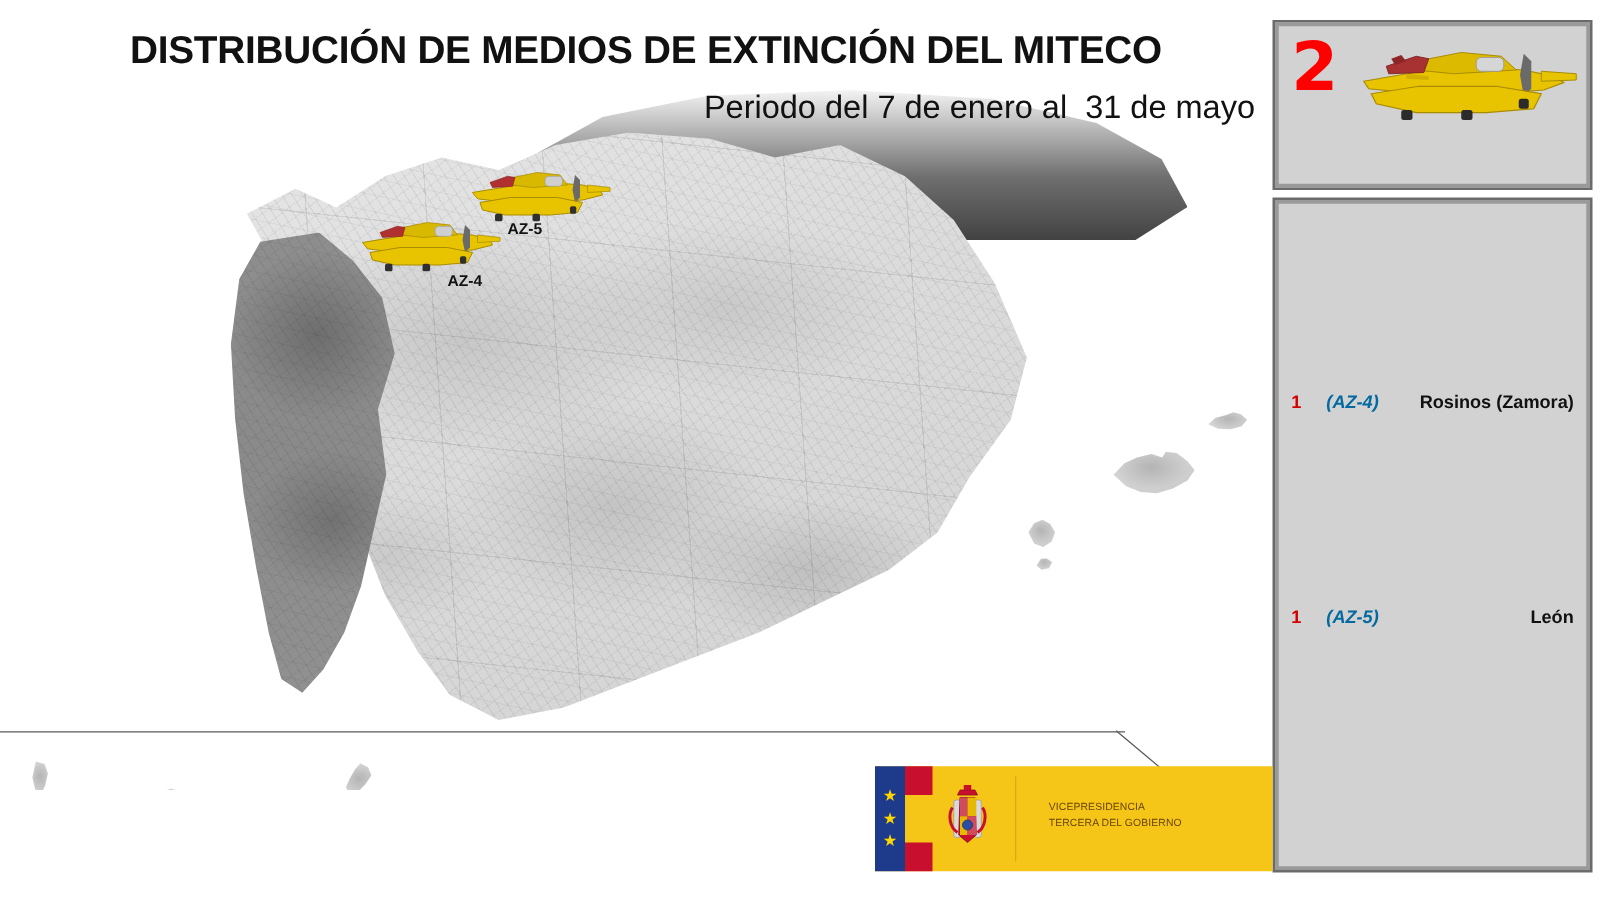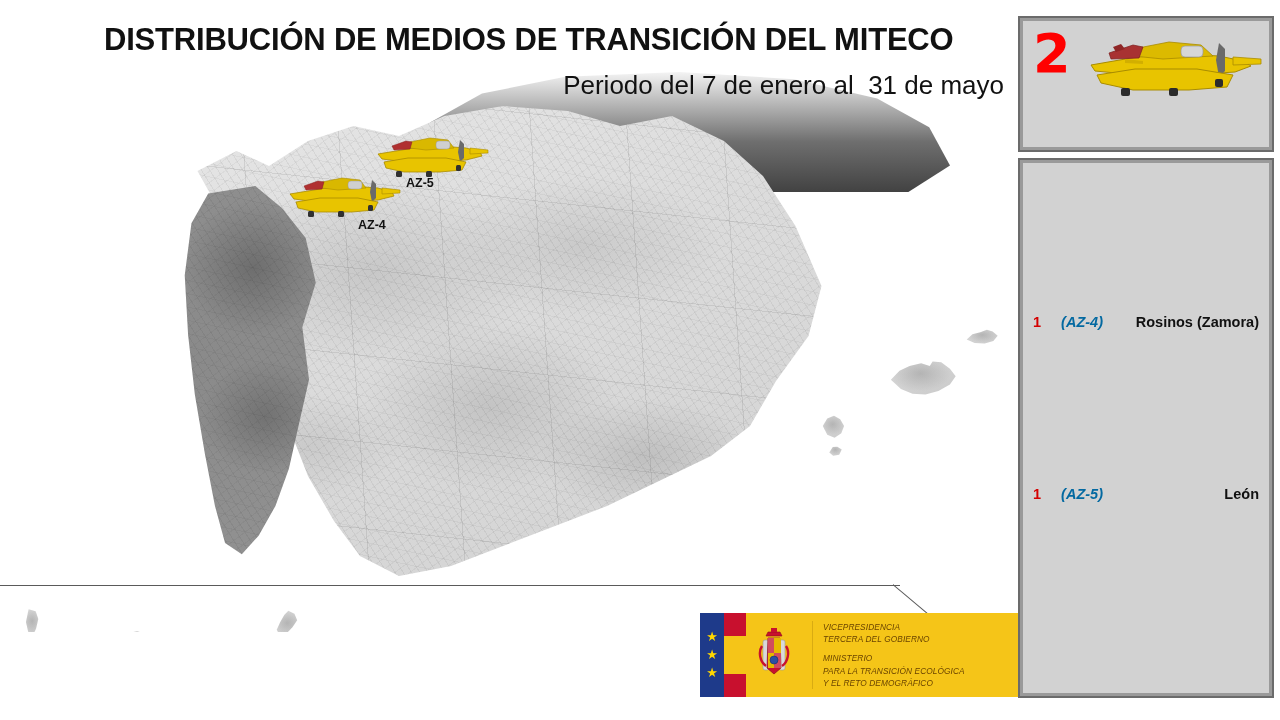--- a/index.html
+++ b/index.html
@@ -115,21 +115,21 @@
   #flag-block{width:46px;display:flex;flex-shrink:0;}
   #flag-blue{width:24px;background:#1e3a8a;position:relative;}
   .eu-star{position:absolute;left:6px;width:12px;height:12px;color:#ffd700;font-size:13px;line-height:12px;text-align:center;}
   #flag-es{width:22px;display:flex;flex-direction:column;}
   .es-red{background:#c8102e;flex:1;}
   .es-yellow{background:#f5c518;flex:1.6;}
   #coat{width:56px;display:flex;align-items:center;justify-content:center;flex-shrink:0;}
   #gob-text{font-size:10.5px;font-weight:bold;color:#7a4a00;line-height:1.25;display:flex;align-items:center;white-space:pre-line;letter-spacing:.2px;}
   #logo-divider{width:1px;background:#d9ab12;margin:8px 10px 8px 10px;flex-shrink:0;}
   #min-text{font-size:8.3px;color:#6b4500;line-height:1.45;display:flex;flex-direction:column;justify-content:center;white-space:pre-line;letter-spacing:.1px;}
-  #min-text .blk{margin:0;font-style:italic;}
+  #min-text .blk{margin:16px;}
   #min-text .gap{height:7px;}
 </style>
 </head>
 <body>
 
 <div id="map-area">
 
   <div class="landmass fr" style="left:430px;top:72px;width:520px;height:120px;
               clip-path:polygon(2% 100%,0% 42%,10% 18%,26% 4%,48% 0%,70% 6%,86% 22%,96% 46%,100% 78%,92% 100%);"></div>
 
@@ -207,21 +207,21 @@
         <rect x="26" y="39" width="6" height="6" rx="1.5" fill="#303030"></rect>
         <rect x="56" y="39" width="6" height="6" rx="1.5" fill="#303030"></rect>
         <rect x="86" y="33" width="5" height="6" rx="1.5" fill="#303030"></rect>
         <path d="M100 16 L118 18 L118 21 L100 22 Z" fill="#e8c400" stroke="#a98c00" stroke-width=".6"></path>
       </g>
     </svg>
     <span class="mk-label" style="left:76px;top:46px;">AZ-4</span>
   </div>
 </div>
 
-<div id="page-title">DISTRIBUCIÓN DE MEDIOS DE TRANSICIÓN DEL MITECO</div>
+<div id="page-title">DISTRIBUCIÓN DE MEDIOS DE EXTINCIÓN DEL MITECO</div>
 <div id="page-subtitle">Periodo del 7 de enero al  31 de mayo</div>
 
 <div id="right-panel">
 
   <div id="panel-header" class="panel-box">
     <div id="panel-count">2</div>
     <svg id="panel-plane-img" viewBox="0 0 178 62">
       <g>
         <path d="M6 30 L52 22 L92 19 L134 21 L158 26 L166 31 L150 37 L104 40 L52 40 L10 36 Z" fill="#e8c400" stroke="#a98c00" stroke-width="1"></path>
         <path d="M48 14 L84 7 L116 10 L128 21 L78 24 L48 21 Z" fill="#dcba00" stroke="#a98c00" stroke-width=".8"></path>
@@ -282,17 +282,14 @@
       <path d="M10 22 C6 28 8 38 14 42" fill="none" stroke="#c8102e" stroke-width="2.4"></path>
       <path d="M34 22 C38 28 36 38 30 42" fill="none" stroke="#c8102e" stroke-width="2.4"></path>
     </svg>
   </div>
 
   <div id="logo-divider"></div>
   <div id="min-text">
     <div class="blk" style="white-space:pre-line;">VICEPRESIDENCIA
 TERCERA DEL GOBIERNO</div>
     <div class="gap"></div>
-    <div class="blk" style="white-space:pre-line;">MINISTERIO
-PARA LA TRANSICIÓN ECOLÓGICA
-Y EL RETO DEMOGRÁFICO</div>
   </div>
 </div>
 
 </body></html>

